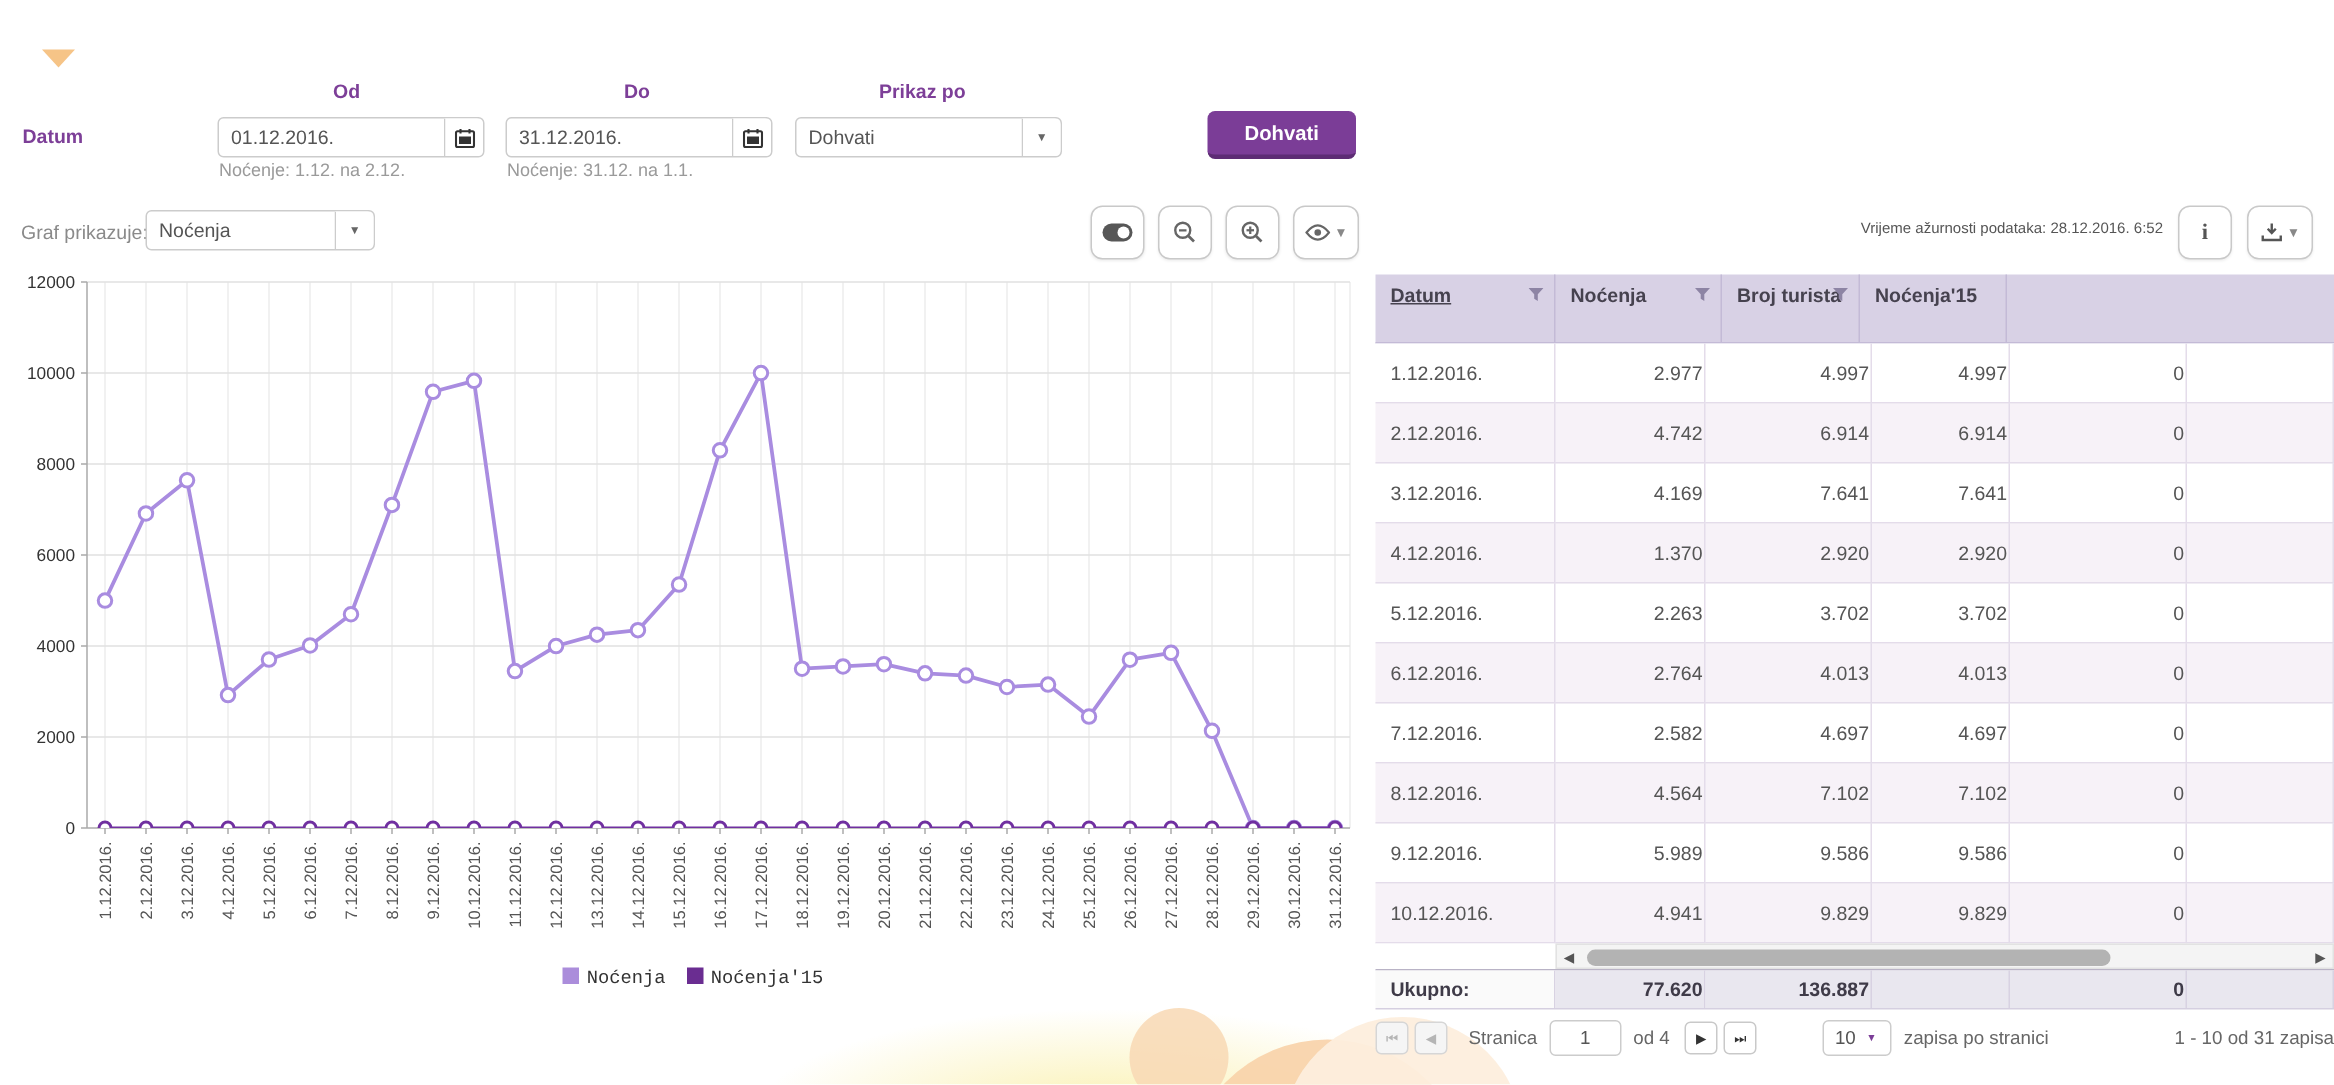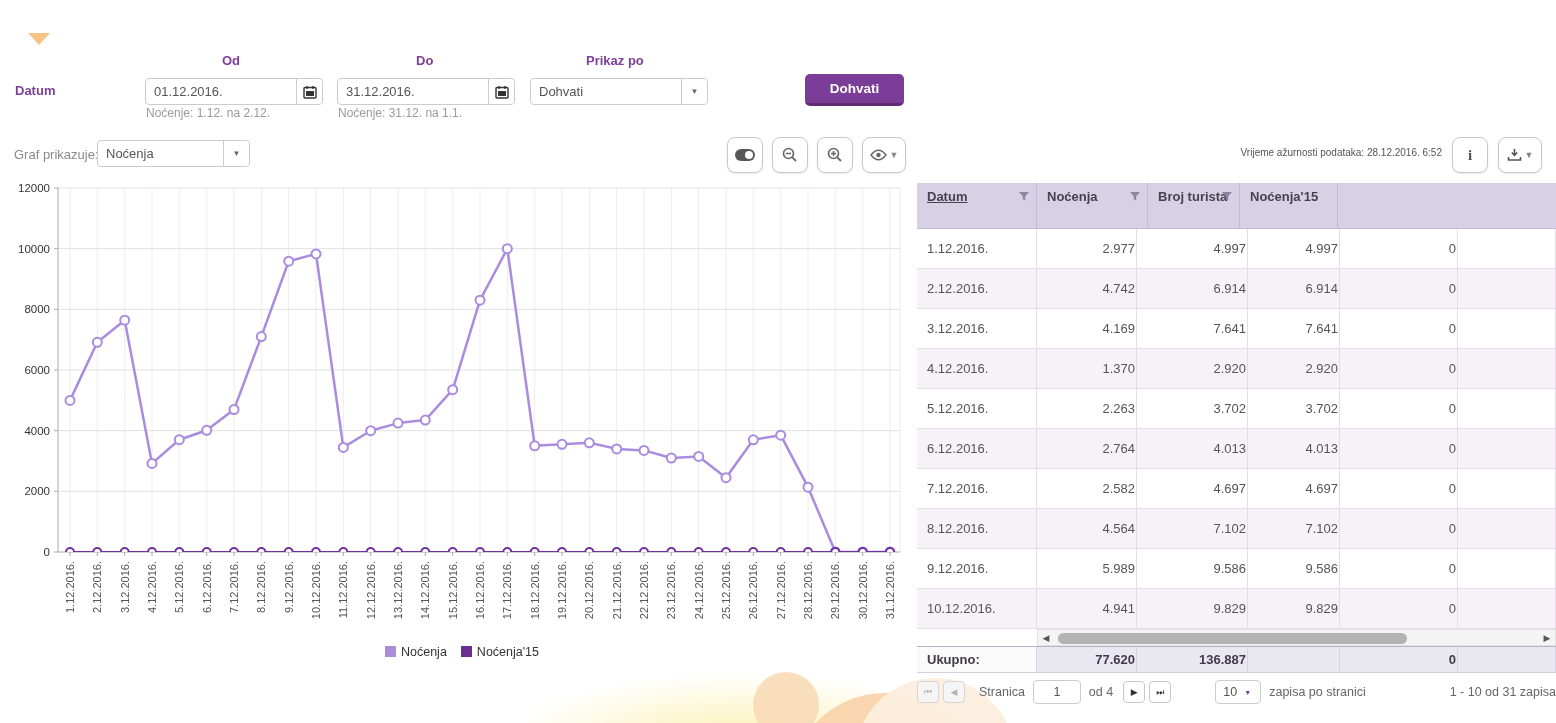--- a/index.html
+++ b/index.html
@@ -63,21 +63,21 @@
     border:1px solid #c9c9c9; border-radius:8px; box-shadow:0 1px 2px rgba(0,0,0,.08);
     font-size:15px; font-weight:bold; color:#555; font-family:"Liberation Serif",serif; cursor:pointer; }
   .btn-dl { position:absolute; left:1498px; top:137px; width:44px; height:36px; background:#fff;
     border:1px solid #c9c9c9; border-radius:8px; box-shadow:0 1px 2px rgba(0,0,0,.08);
     display:flex; align-items:center; justify-content:center; cursor:pointer; color:#555; }
 
   
   #chart-wrap { position:absolute; left:0; top:183px; width:910px; height:462px; }
   .ylab { font-family:"Liberation Sans",sans-serif; font-size:11.5px; fill:#333; }
   .xlab { font-family:"Liberation Sans",sans-serif; font-size:11px; fill:#555; }
-  .legend { position:absolute; left:0; top:645px; width:910px; text-align:center; font-size:12.5px; color:#333; }
+  .legend { position:absolute; left:0; top:645px; width:910px; text-align:center; font-size:12.5px; color:#333;font-family:Liberation Mono, monospace; }
   .legend .sq { display:inline-block; width:11px; height:11px; margin:0 5px -1px 14px; }
 
   
   .grid { position:absolute; left:917px; top:183px; width:639px; }
   .gh { display:flex; background:#d8d1e5; height:46px; border-bottom:1px solid #c3bad6; }
   .gh .th { position:relative; font-size:13px; font-weight:bold; color:#46424f; padding:7px 6px 0 10px;
     border-right:1px solid #c3bad6; line-height:14px; cursor:pointer; }
   .gh .th .funnel { position:absolute; right:7px; top:9px; }
   .gh .th.sorted .cap { text-decoration:underline; }
   .tr { display:flex; height:40px; background:#fff; }

